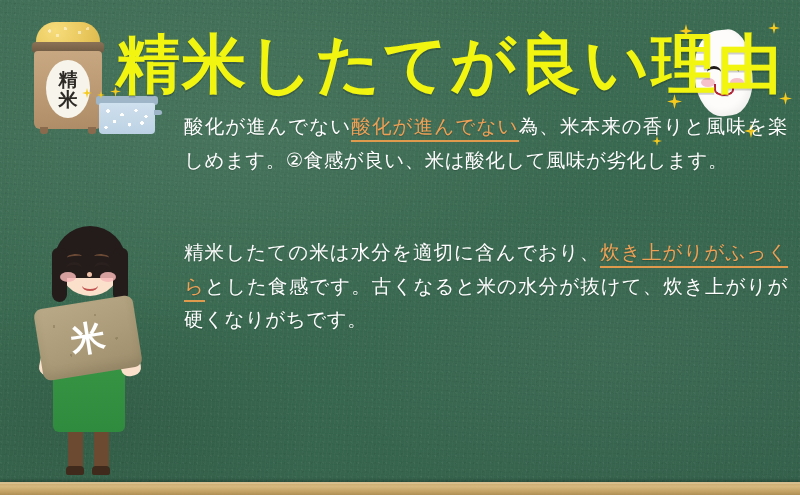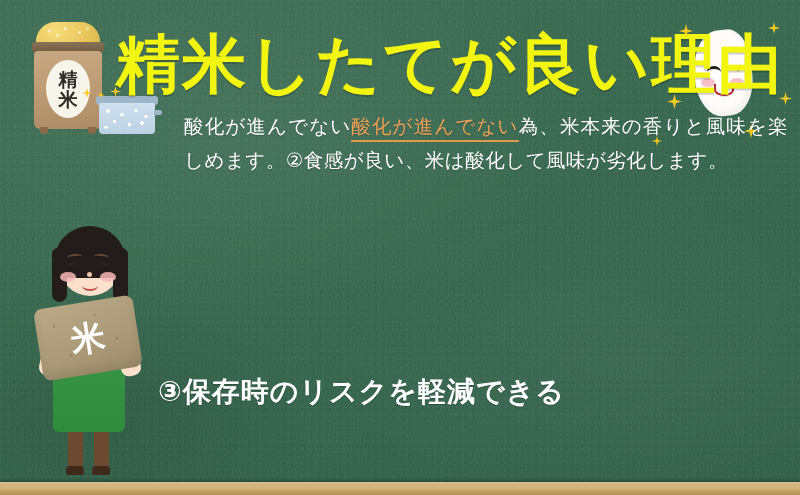--- a/index.html
+++ b/index.html
@@ -377,22 +377,22 @@
 
   <div class="text-layer">
 
     <div class="title">精米したてが良い理由</div>
 
     <div class="section" id="sec-1">
       <div class="sec-body"><span>酸化が進んでない</span><span class="hl">酸化が進んでない</span><span>為、米本来の香りと風味を楽しめます。②食感が良い、米は酸化して風味が劣化します。</span></div>
     </div>
 
     <div class="section" id="sec-2">
+      <div class="sec-body"><span>精米したての米は水分を適切に含んでおり、</span><span class="hl">炊き上がりがふっくら</span><span>とした食感です。古くなると米の水分が抜けて、炊き上がりが硬くなりがちです。</span></div>
     </div>
 
     <div class="section" id="sec-3">
-      <div class="sec-heading">③保存時のリスクを軽減できる</div>
     </div>
 
   </div>
 
   <div class="ledge"></div>
 </div>
 
 </body></html>

